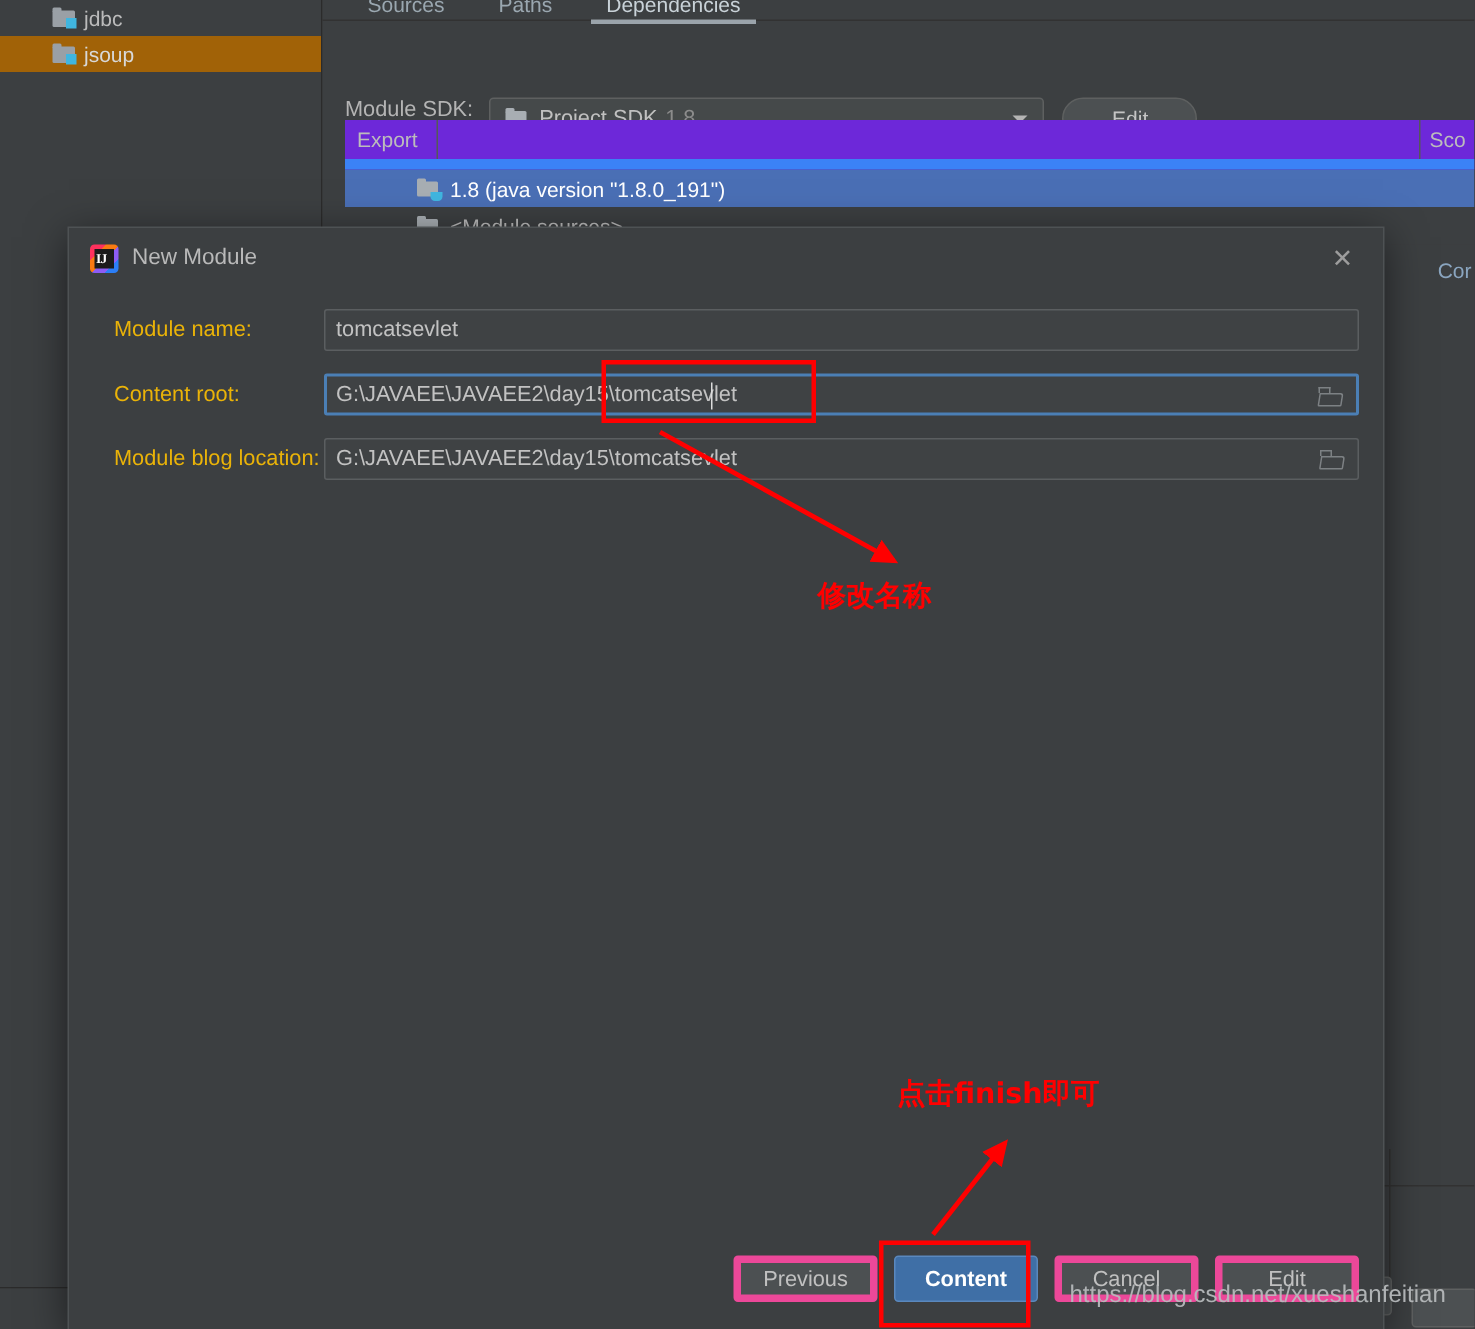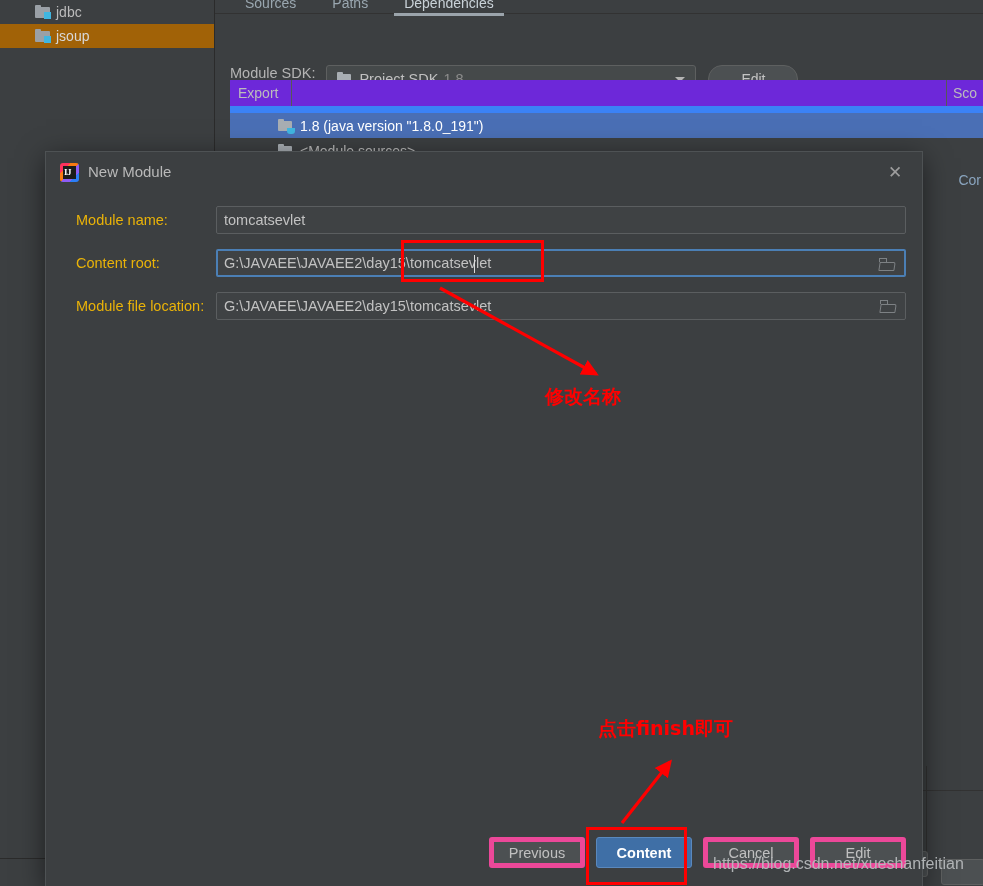--- a/index.html
+++ b/index.html
@@ -562,21 +562,21 @@
     <div class="field-label">Content root:</div>
     <div class="field-input focused">G:\JAVAEE\JAVAEE2\day15\tomcatsevlet
       <span class="browse-icon">
         <span class="bt"></span>
           <span class="bb"></span>
       </span>
     </div>
   </div>
 
   <div class="field-row" style="top:140px;">
-    <div class="field-label">Module file location:</div>
+    <div class="field-label">Module blog location:</div>
     <div class="field-input">G:\JAVAEE\JAVAEE2\day15\tomcatsevlet
       <span class="browse-icon">
         <span class="bt"></span>
           <span class="bb"></span>
       </span>
     </div>
   </div>
 
   <div id="dialog-buttons">
     <div class="dlg-btn">Previous</div>

